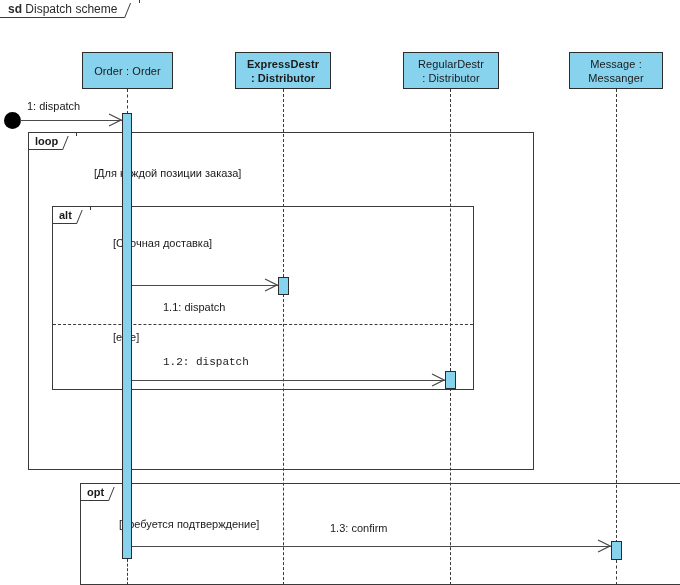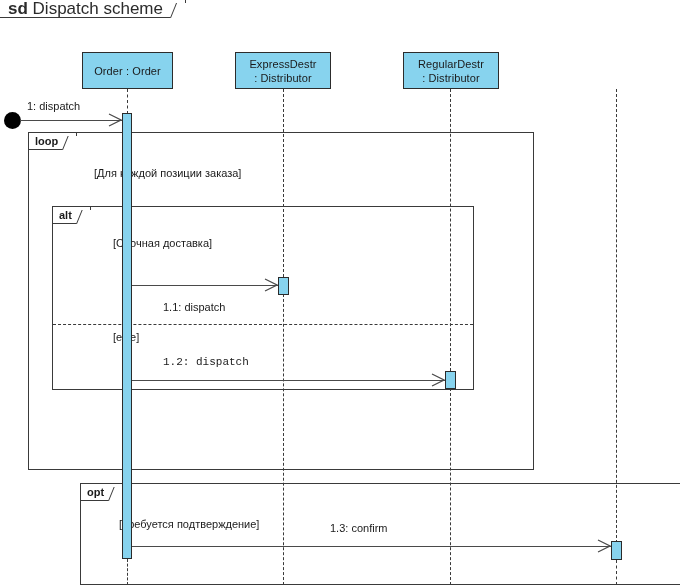--- a/index.html
+++ b/index.html
@@ -21,21 +21,21 @@
 
   
   .sd-label {
     position: absolute;
     left: 0px;
     top: 0px;
     height: 18px;
     padding: 1px 22px 1px 8px;
     border-right: 1px solid #3a3a3a;
     border-bottom: 1px solid #3a3a3a;
-    font-size: 17px;
+    font-size: 12px;
     color: #2b2b2b;
     line-height: 16px;
     white-space: nowrap;
     background: #ffffff;
     box-sizing: border-box;
   }
   .sd-label .kw {
     font-weight: bold;
   }
   .sd-label::after {
@@ -171,30 +171,34 @@
 
   <div class="sd-label">
     <span class="kw">sd</span>
     <span>Dispatch scheme</span>
   </div>
 
   <div class="lifeline-head" style="left:82px; top:52px; width:91px; height:37px;">
     <span>Order : Order</span>
   </div>
 
-  <div class="lifeline-head" style="left:235px; top:52px; width:96px; height:37px;">
+  <div class="lifeline-head" style="left:235px; top:52px; width:96px; height:37px;font-weight:bold;">
     <span>ExpressDestr</span>
     <span>: Distributor</span>
   </div>
 
   <div class="lifeline-head" style="left:403px; top:52px; width:96px; height:37px;">
     <span>RegularDestr</span>
     <span>: Distributor</span>
   </div>
 
+  <div class="lifeline-head" style="left:569px; top:52px; width:94px; height:37px;">
+    <span>Message :</span>
+    <span>Messanger</span>
+  </div>
 
   <div class="lifeline-stem" style="left:127px; top:89px; height:25px;"></div>
   <div class="lifeline-stem" style="left:127px; top:559px; height:26px;"></div>
 
   <div class="lifeline-stem" style="left:283px; top:89px; height:188px;"></div>
   <div class="lifeline-stem" style="left:283px; top:294px; height:291px;"></div>
 
   <div class="lifeline-stem" style="left:450px; top:89px; height:282px;"></div>
   <div class="lifeline-stem" style="left:450px; top:388px; height:197px;"></div>
 

